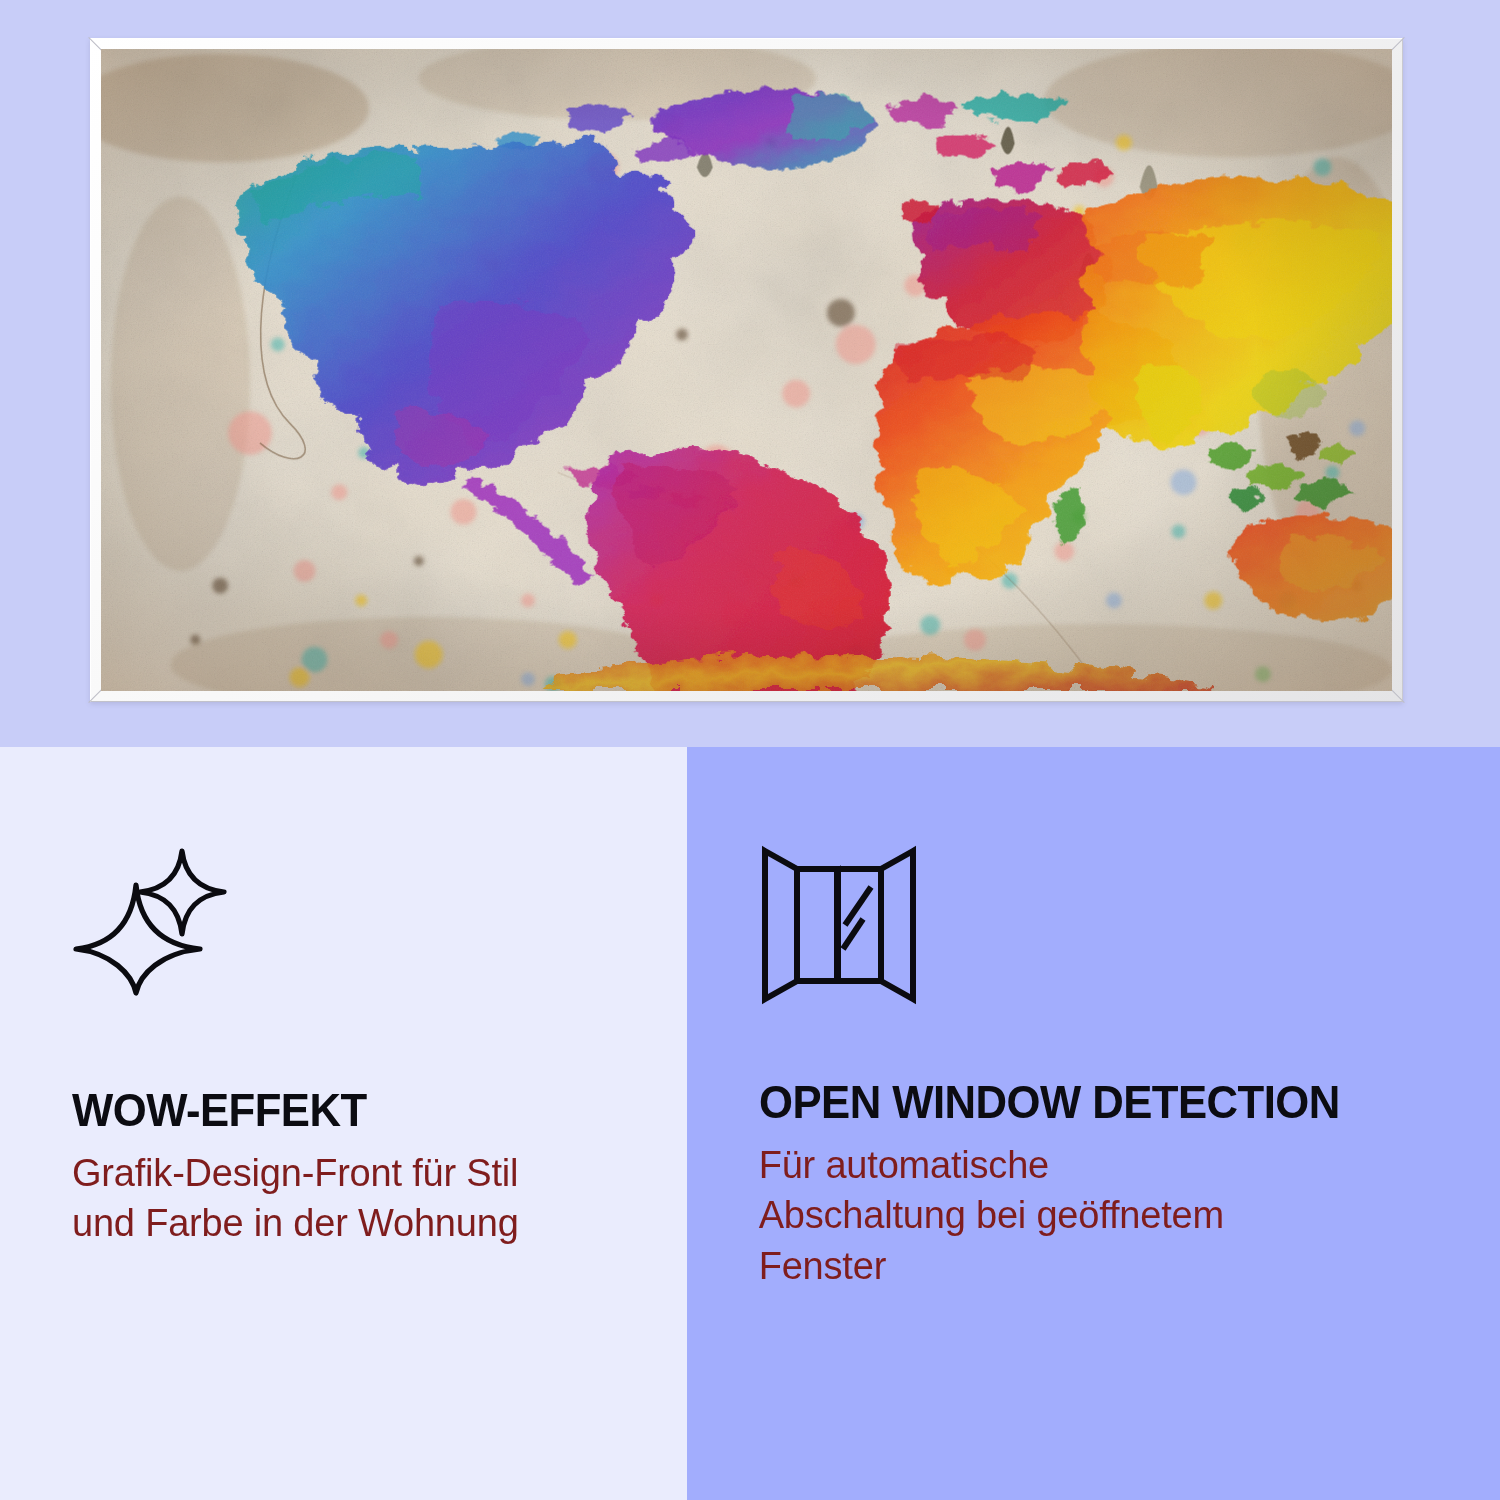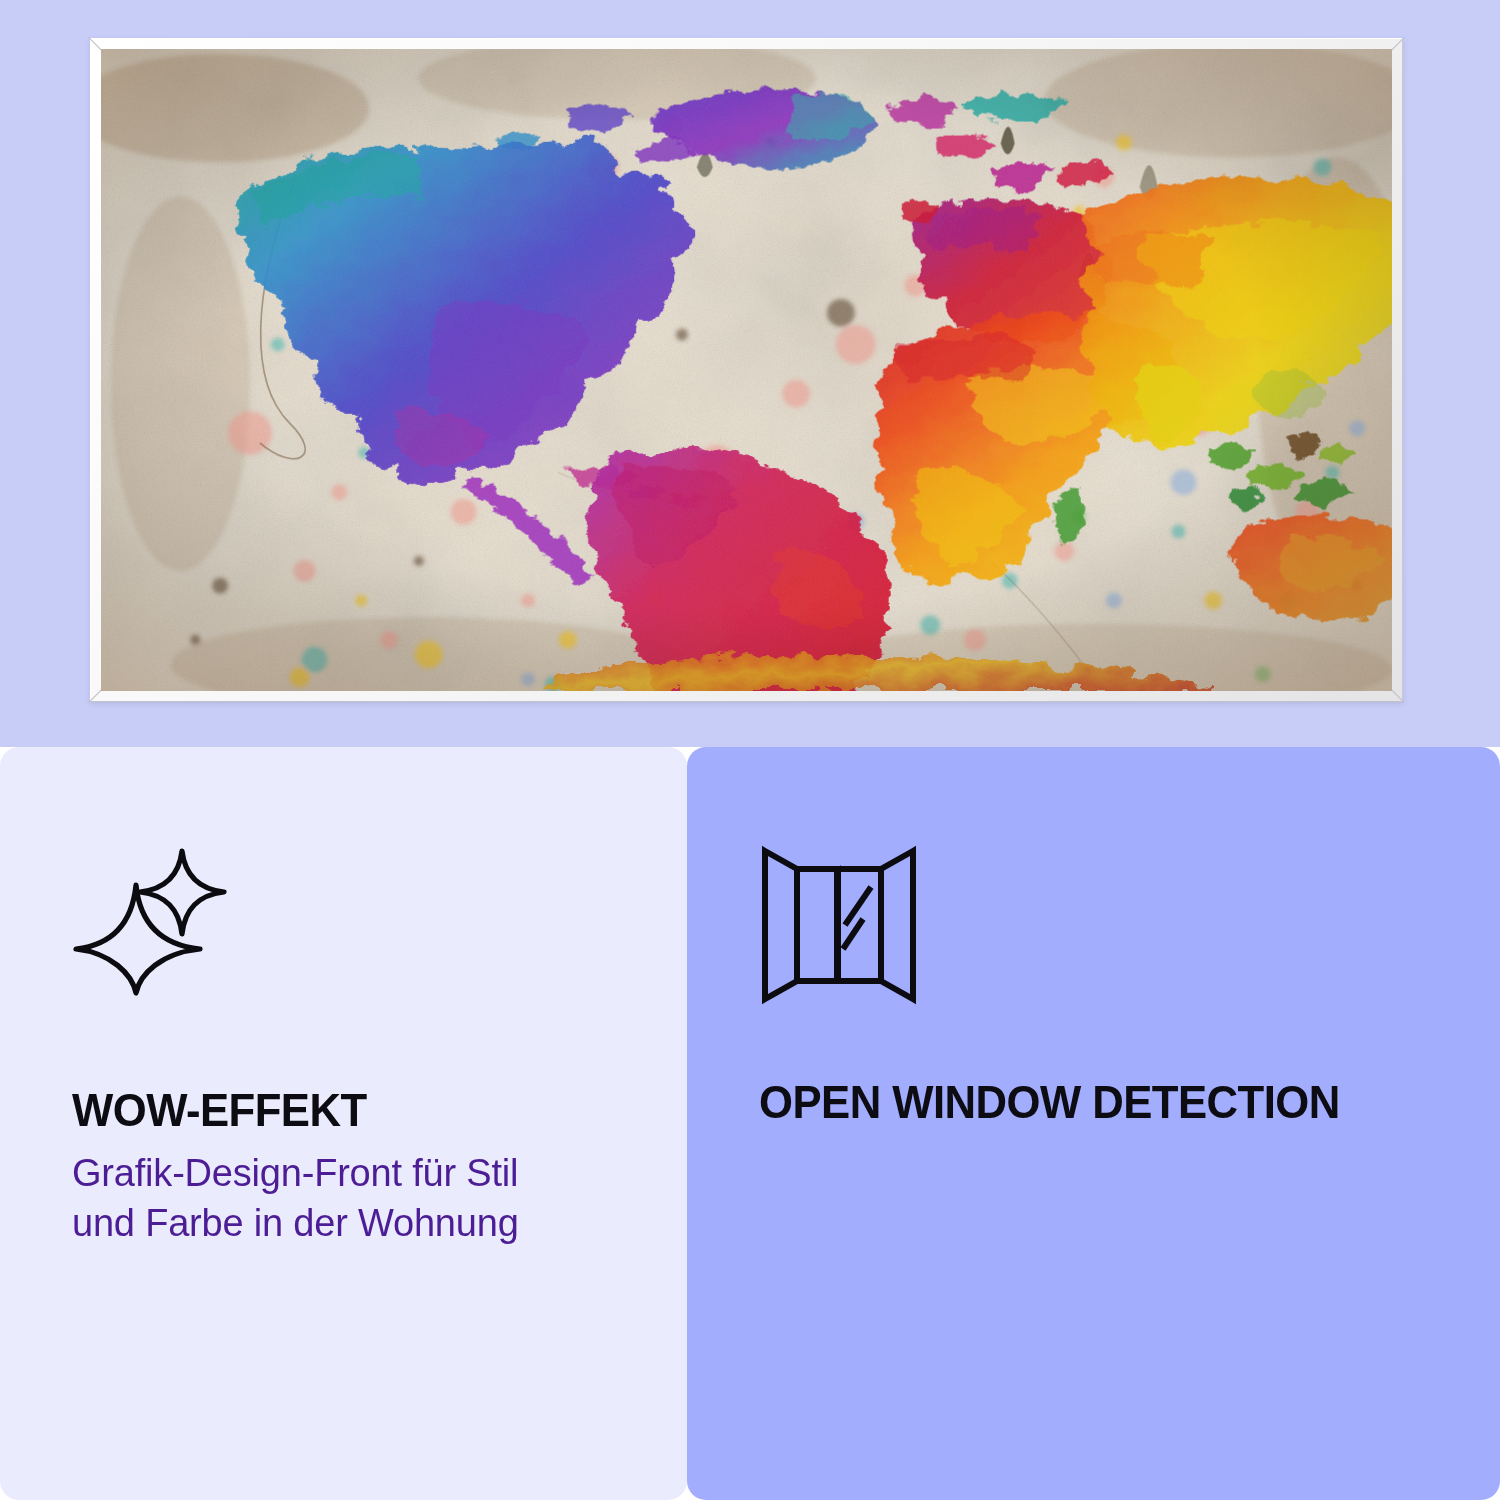--- a/index.html
+++ b/index.html
@@ -86,21 +86,20 @@
     position: absolute;
     left: 0; top: 747px;
     width: 1500px;
     height: 753px;
     display: flex;
   }
   .panel {
     box-sizing: border-box;
     height: 753px;
     padding: 98px 72px 0 72px;
-    border-radius: 19px;
   }
   .panel-left  { width: 748px; background: #eaecfd; }
   .panel-right { width: 889px; background: #a2adfd; }
 
   .feature-icon {
     height: 170px;
     display: flex;
     align-items: flex-start;
   }
   .feature-icon svg { display: block; }
@@ -120,21 +119,21 @@
   .panel-left .feature-title  { margin-top: 70px; }
   .panel-right .feature-title { margin-top: 62px; }
 
   .feature-body {
     margin: 12px 0 0 0;
     font-family: "Liberation Sans", sans-serif;
     font-weight: 300;
     font-size: 38px;
     line-height: 1.33;
     letter-spacing: -0.2px;
-    color: #4c1d95;
+    color: #7f1d1d;
     max-width: 470px;
   }
   .panel-right .feature-body { max-width: 500px; }
 </style>
 </head>
 <body>
 
 <div id="page">
 
   <section class="hero">
@@ -534,16 +533,17 @@
             <path d="M 77 26 L 80 24 L 80 136 L 77 136 Z" fill="#0b0b10" stroke-width="4"></path>
           </g>
 
           <g fill="none" stroke="#0b0b10" stroke-width="6" stroke-linecap="butt">
             <line x1="112" y1="42" x2="86" y2="80"></line>
             <line x1="104" y1="74" x2="84" y2="104"></line>
           </g>
         </svg>
       </div>
       <h2 class="feature-title">OPEN WINDOW DETECTION</h2>
+      <p class="feature-body">Für automatische Abschaltung bei geöffnetem Fenster</p>
     </div>
 
   </section>
 </div>
 
 </body></html>

